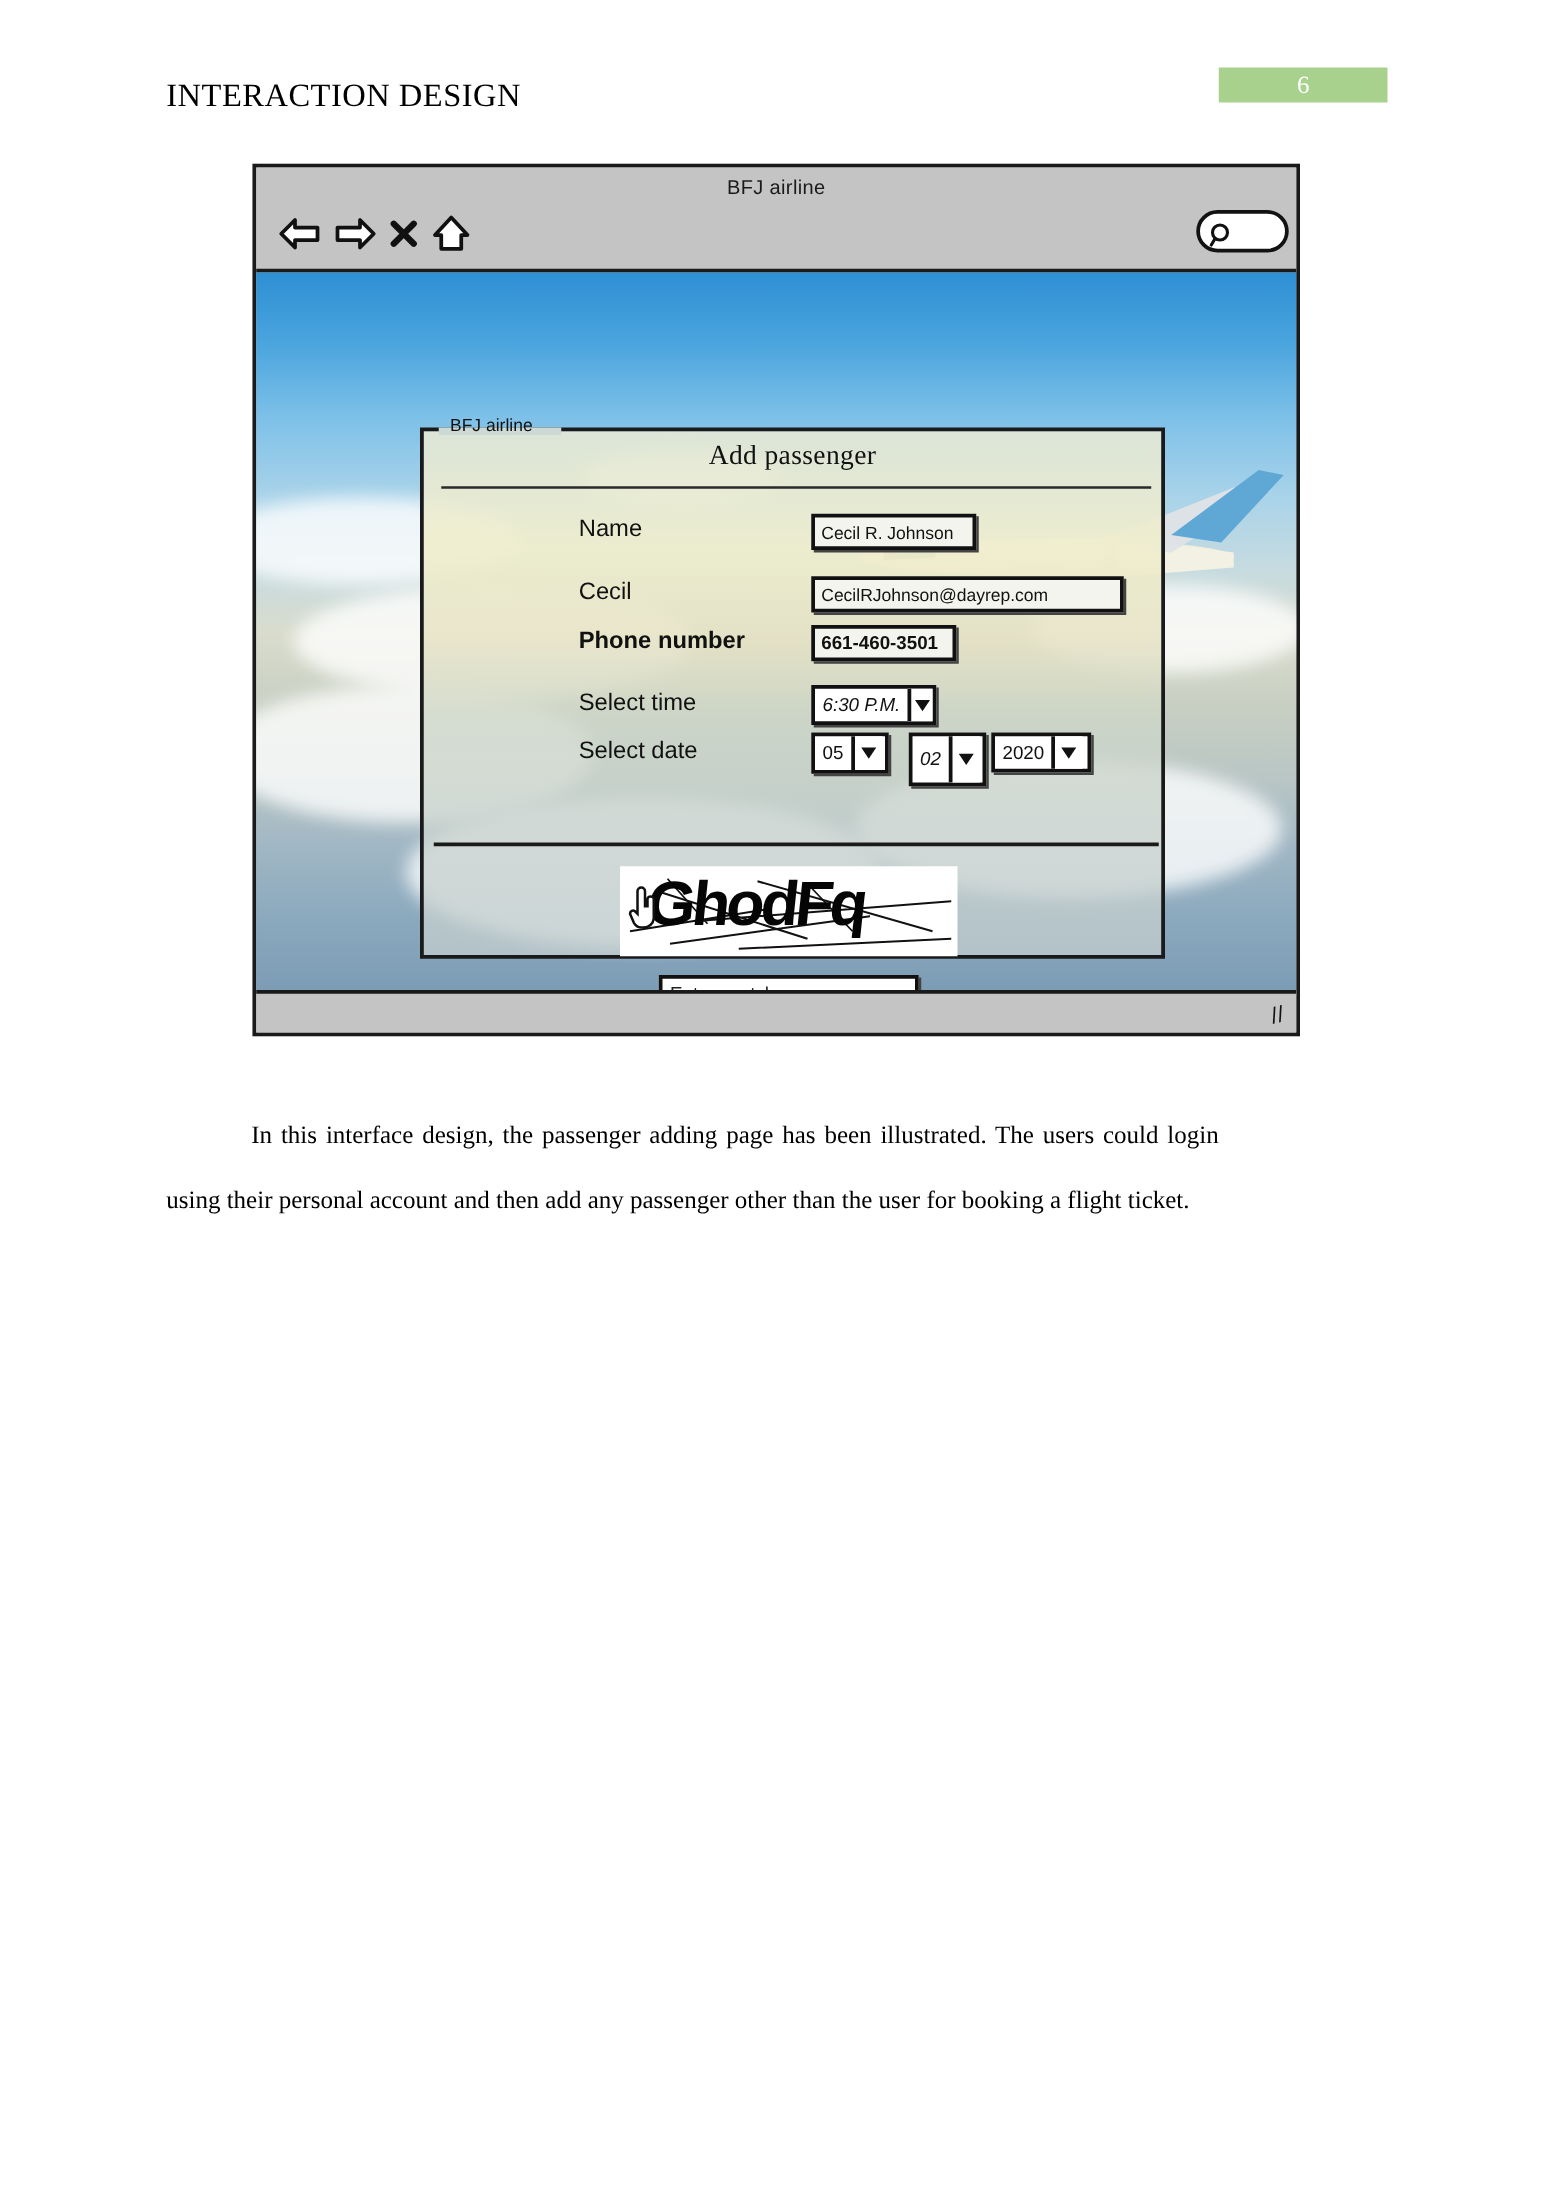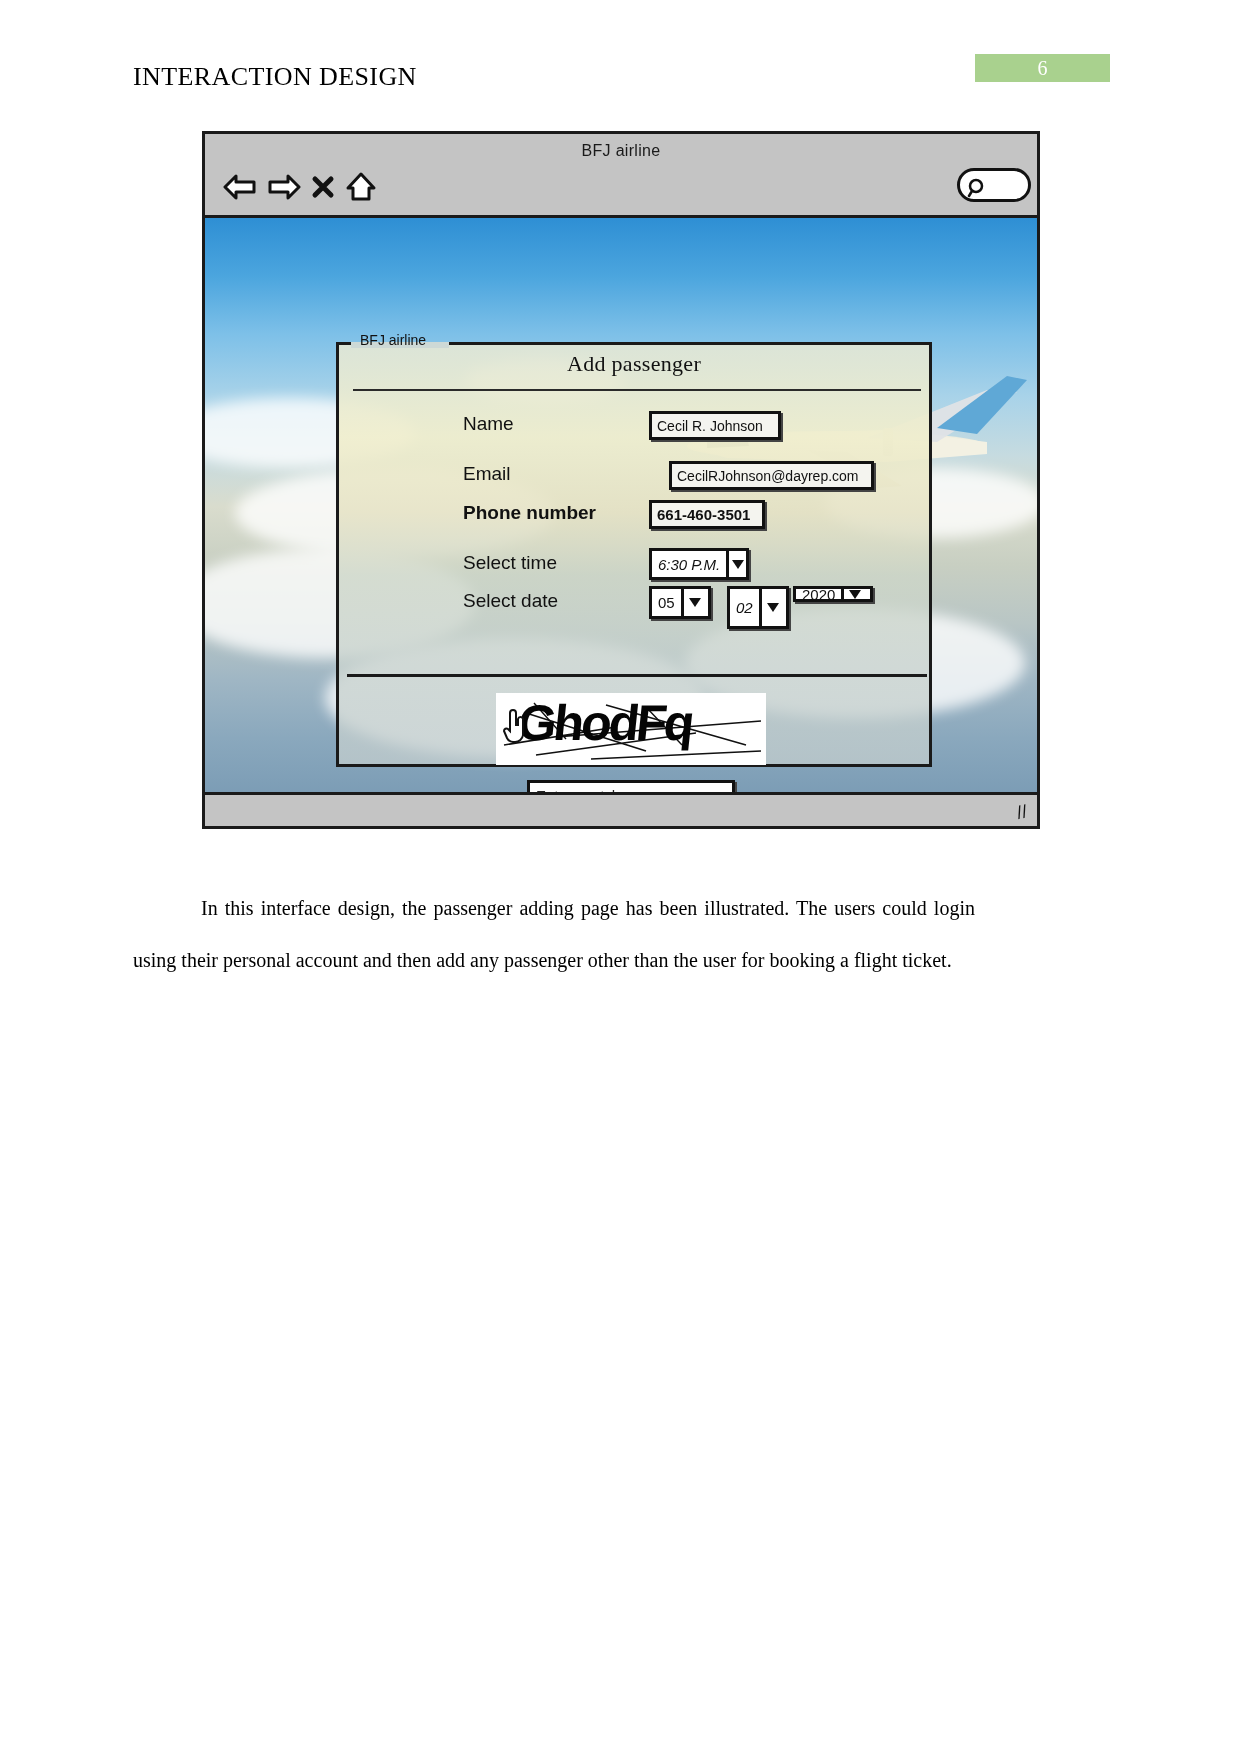--- a/index.html
+++ b/index.html
@@ -297,22 +297,22 @@
       <div class="legend">BFJ airline</div>
       <div class="panel-heading">Add passenger</div>
       <div class="hr-top"></div>
 
       <div class="field-row" style="top:68px;">
         <span class="field-label">Name</span>
         <span class="field-box" style="left:310px;top:-2px;width:132px;height:29px;" title="Name">Cecil R. Johnson</span>
       </div>
 
       <div class="field-row" style="top:118px;">
-        <span class="field-label">Email</span>
-        <span class="field-box" style="left:310px;top:-2px;width:205px;height:29px;margin-left:20px;" title="Email">CecilRJohnson@dayrep.com</span>
+        <span class="field-label">Cecil</span>
+        <span class="field-box" style="left:310px;top:-2px;width:250px;height:29px;" title="Email">CecilRJohnson@dayrep.com</span>
       </div>
 
       <div class="field-row" style="top:157px;font-weight:bold;">
         <span class="field-label">Phone number</span>
         <span class="field-box" style="left:310px;top:-2px;width:116px;height:29px;font-size:15px;" title="Phone number">661-460-3501</span>
       </div>
 
       <div class="field-row" style="top:207px;">
         <span class="field-label">Select time</span>
         <span class="select-box" style="left:310px;top:-4px;width:100px;height:32px;font-style:italic;">
@@ -333,21 +333,21 @@
             </span>
         </span>
 
         <span class="select-box" style="left:388px;top:-4px;width:62px;height:43px;font-style:italic;">
           <span class="select-val">02</span>
           <span class="select-arrow">
               <i></i>
             </span>
         </span>
 
-        <span class="select-box" style="left:454px;top:-4px;width:80px;height:16px;">
+        <span class="select-box" style="left:454px;top:-4px;width:80px;height:32px;">
           <span class="select-val">2020</span>
           <span class="select-arrow">
               <i></i>
             </span>
         </span>
       </div>
 
       <div class="hr-mid"></div>
 
       <div class="captcha-img">

